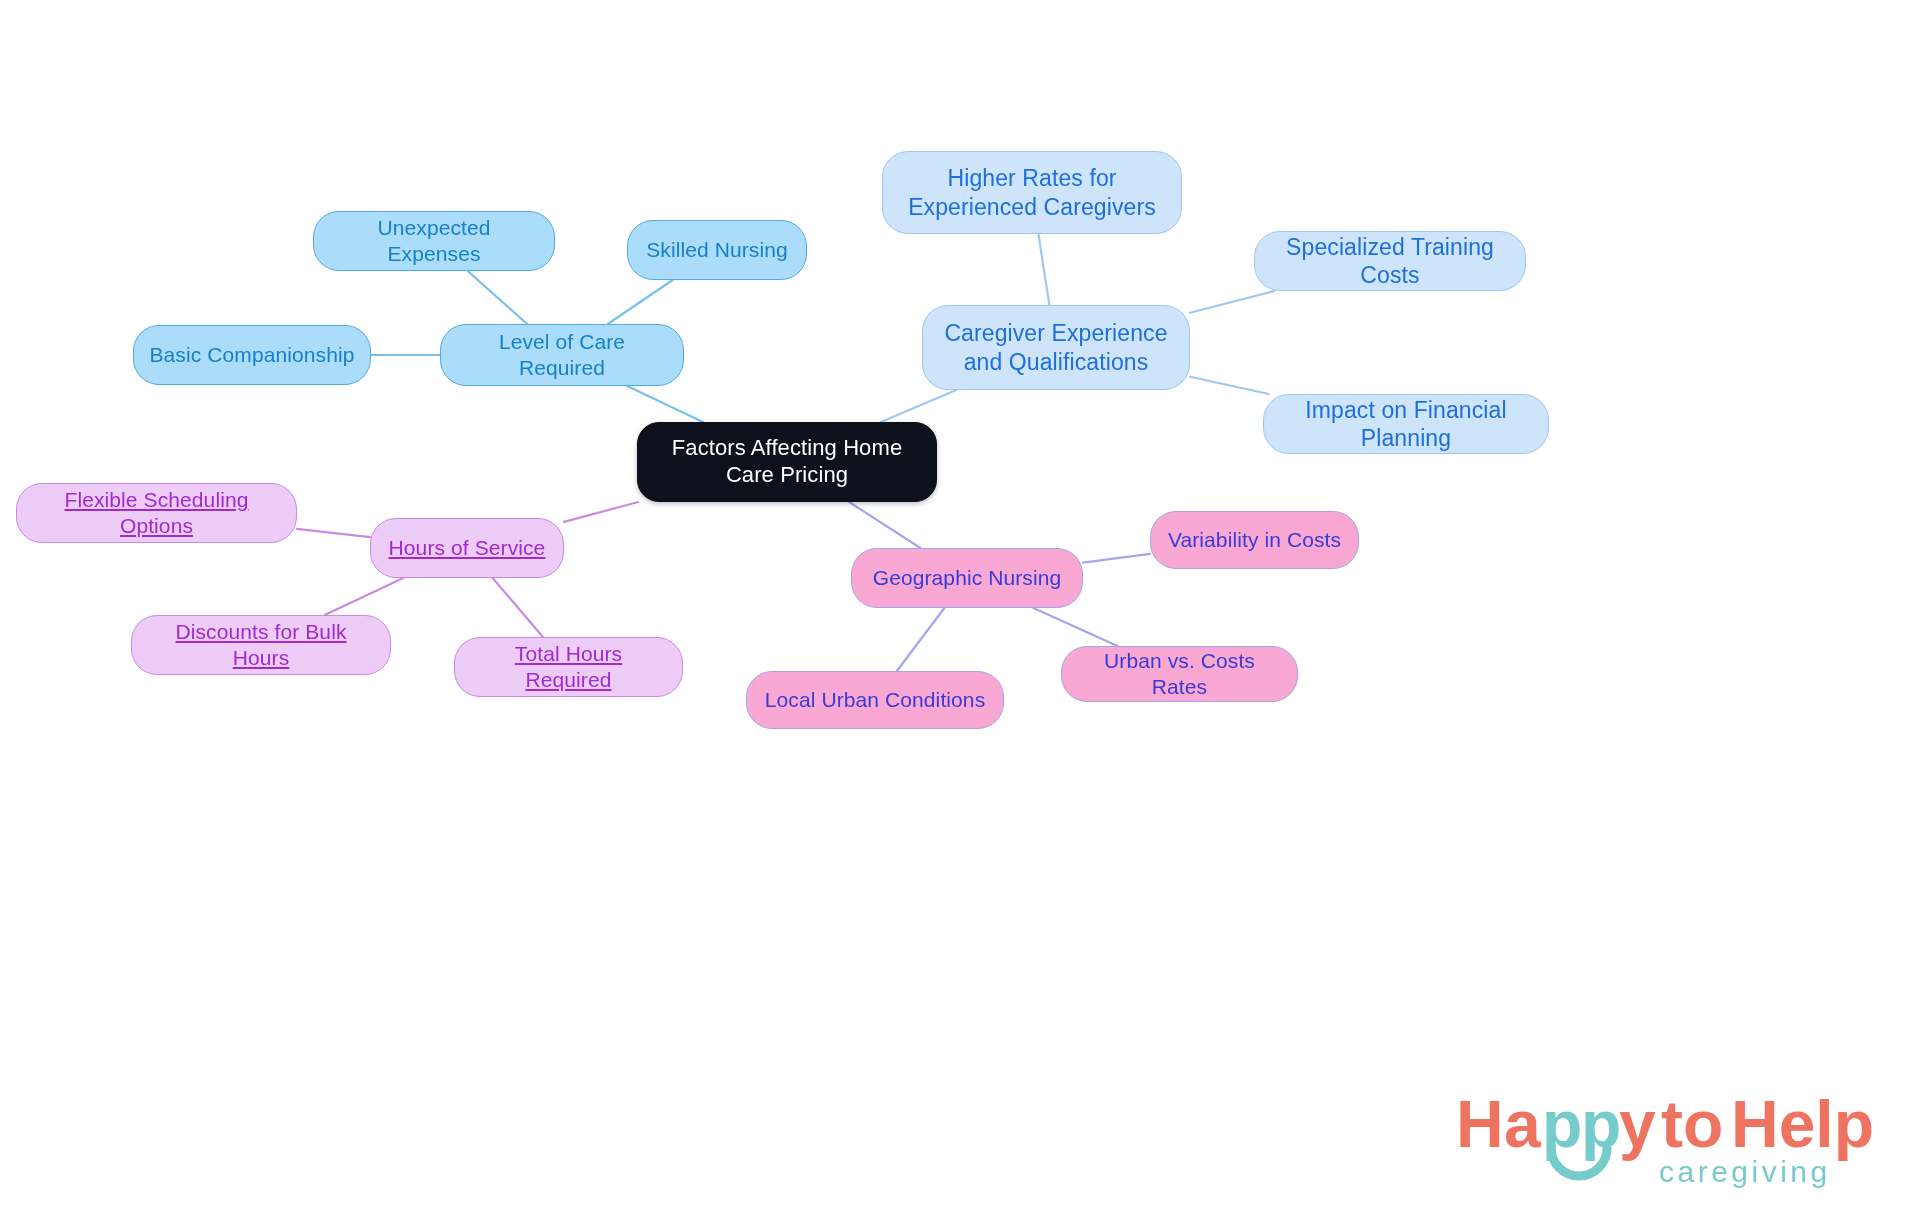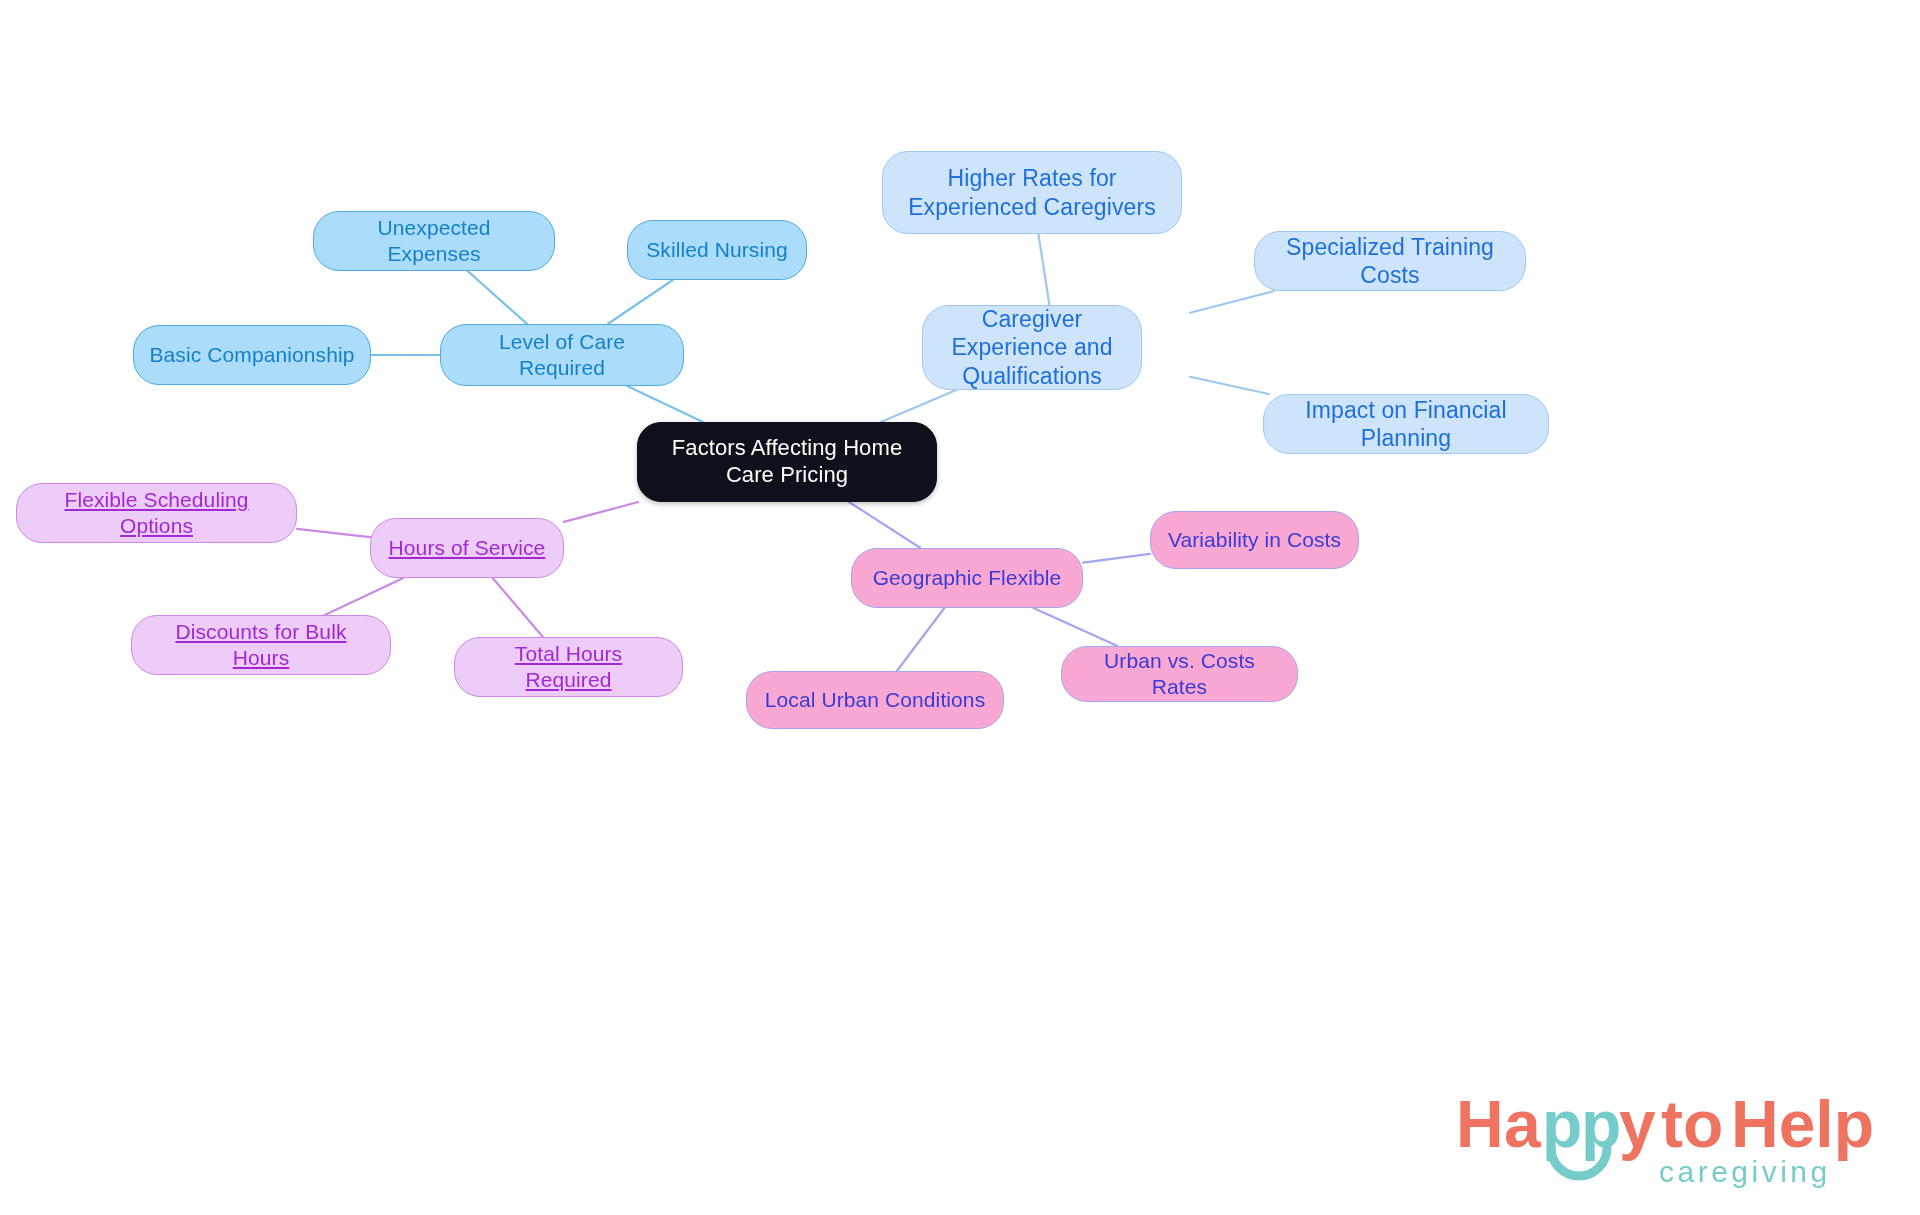--- a/index.html
+++ b/index.html
@@ -116,34 +116,34 @@
       <line x1="1190" y1="312.79640718562877" x2="1274.1618497109826" y2="291" stroke="#9ec8ef" stroke-width="2.2" stroke-linecap="round"></line>
       <line x1="1049.4193548387098" y1="305" x2="1038.425806451613" y2="234" stroke="#9ec8ef" stroke-width="2.2" stroke-linecap="round"></line>
       <line x1="880.9737991266376" y1="422" x2="956.1528384279476" y2="390" stroke="#9ec8ef" stroke-width="2.2" stroke-linecap="round"></line>
       <line x1="440" y1="355" x2="371" y2="355" stroke="#7bc0ea" stroke-width="2.2" stroke-linecap="round"></line>
       <line x1="607.7619047619048" y1="324" x2="672.7142857142857" y2="280" stroke="#7bc0ea" stroke-width="2.2" stroke-linecap="round"></line>
       <line x1="527.1929824561404" y1="324" x2="467.6842105263158" y2="271" stroke="#7bc0ea" stroke-width="2.2" stroke-linecap="round"></line>
       <line x1="702.8878504672897" y1="422" x2="627.1869158878504" y2="386" stroke="#7bc0ea" stroke-width="2.2" stroke-linecap="round"></line>
     </svg>
 
   <div id="node-layer">
-      <div class="node node-root" style="left: 637px; top: 422px; width: 300px; height: 80px; border-radius: 24px;">Factors Affecting Home Care Pricing</div>
+      <div class="node node-root" style="left: 637px; top: 422px; width: 300px; height: 80px;">Factors Affecting Home Care Pricing</div>
       <div class="node node-skyblue" style="left: 440px; top: 324px; width: 244px; height: 62px;">Level of Care Required</div>
       <div class="node node-skyblue" style="left: 313px; top: 211px; width: 242px; height: 60px;">Unexpected Expenses</div>
       <div class="node node-skyblue" style="left: 627px; top: 220px; width: 180px; height: 60px;">Skilled Nursing</div>
       <div class="node node-skyblue" style="left: 133px; top: 325px; width: 238px; height: 60px;">Basic Companionship</div>
-      <div class="node node-paleblue" style="left: 922px; top: 305px; width: 220px; height: 85px; border-radius: 27px;">Caregiver Experience and Qualifications</div>
+      <div class="node node-paleblue" style="left: 922px; top: 305px; width: 268px; height: 85px;">Caregiver Experience and Qualifications</div>
       <div class="node node-paleblue" style="left: 882px; top: 151px; width: 300px; height: 83px;">Higher Rates for Experienced Caregivers</div>
       <div class="node node-paleblue" style="left: 1254px; top: 231px; width: 272px; height: 60px;">Specialized Training Costs</div>
       <div class="node node-paleblue" style="left: 1263px; top: 394px; width: 286px; height: 60px;">Impact on Financial Planning</div>
       <div class="node node-orchid" style="left: 370px; top: 518px; width: 194px; height: 60px;">Hours of Service</div>
       <div class="node node-orchid" style="left: 16px; top: 483px; width: 281px; height: 60px;">Flexible Scheduling Options</div>
       <div class="node node-orchid" style="left: 131px; top: 615px; width: 260px; height: 60px;">Discounts for Bulk Hours</div>
       <div class="node node-orchid" style="left: 454px; top: 637px; width: 229px; height: 60px;">Total Hours Required</div>
-      <div class="node node-periwinkle" style="left: 851px; top: 548px; width: 232px; height: 60px;">Geographic Flexible</div>
+      <div class="node node-periwinkle" style="left: 851px; top: 548px; width: 232px; height: 60px;">Geographic Nursing</div>
       <div class="node node-periwinkle" style="left: 1150px; top: 511px; width: 209px; height: 58px;">Variability in Costs</div>
       <div class="node node-periwinkle" style="left: 1061px; top: 646px; width: 237px; height: 56px;">Urban vs. Costs Rates</div>
       <div class="node node-periwinkle" style="left: 746px; top: 671px; width: 258px; height: 58px;">Local Urban Conditions</div>
     </div>
 
   <svg id="brand-logo" viewBox="0 0 430 110">
     <g>
       <text id="logo-h1" x="2" y="62" font-family="'Liberation Sans', sans-serif" font-size="66" font-weight="bold" fill="#ef7361">H</text>
       <text id="logo-a" x="50" y="62" font-family="'Liberation Sans', sans-serif" font-size="66" font-weight="bold" fill="#ef7361">a</text>
       <text id="logo-p1" x="88" y="62" font-family="'Liberation Sans', sans-serif" font-size="66" font-weight="bold" fill="#76ccca">p</text>

